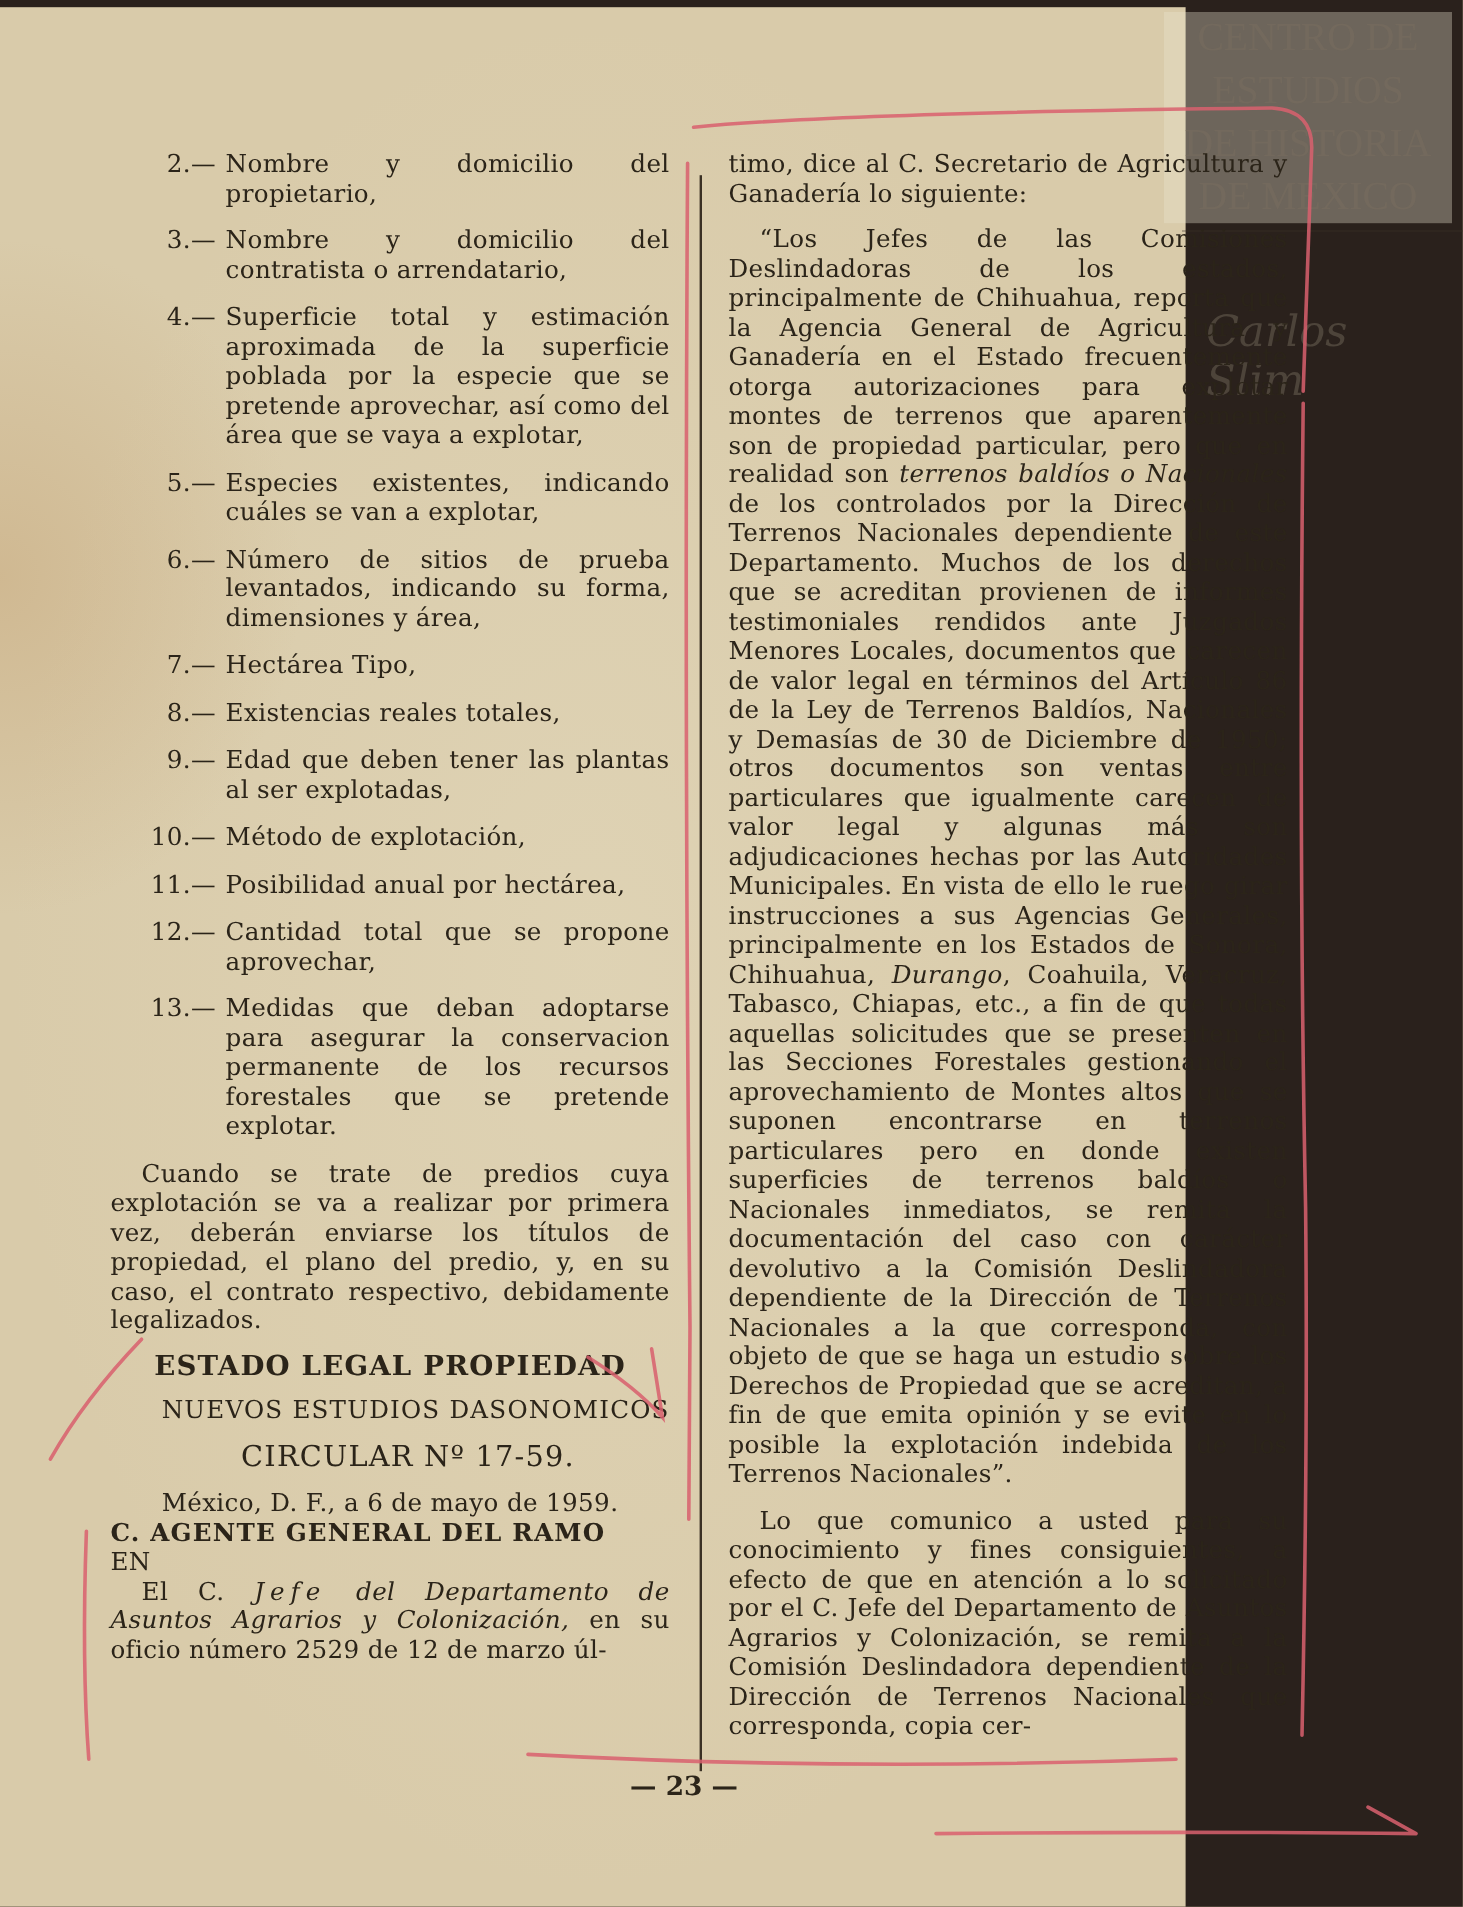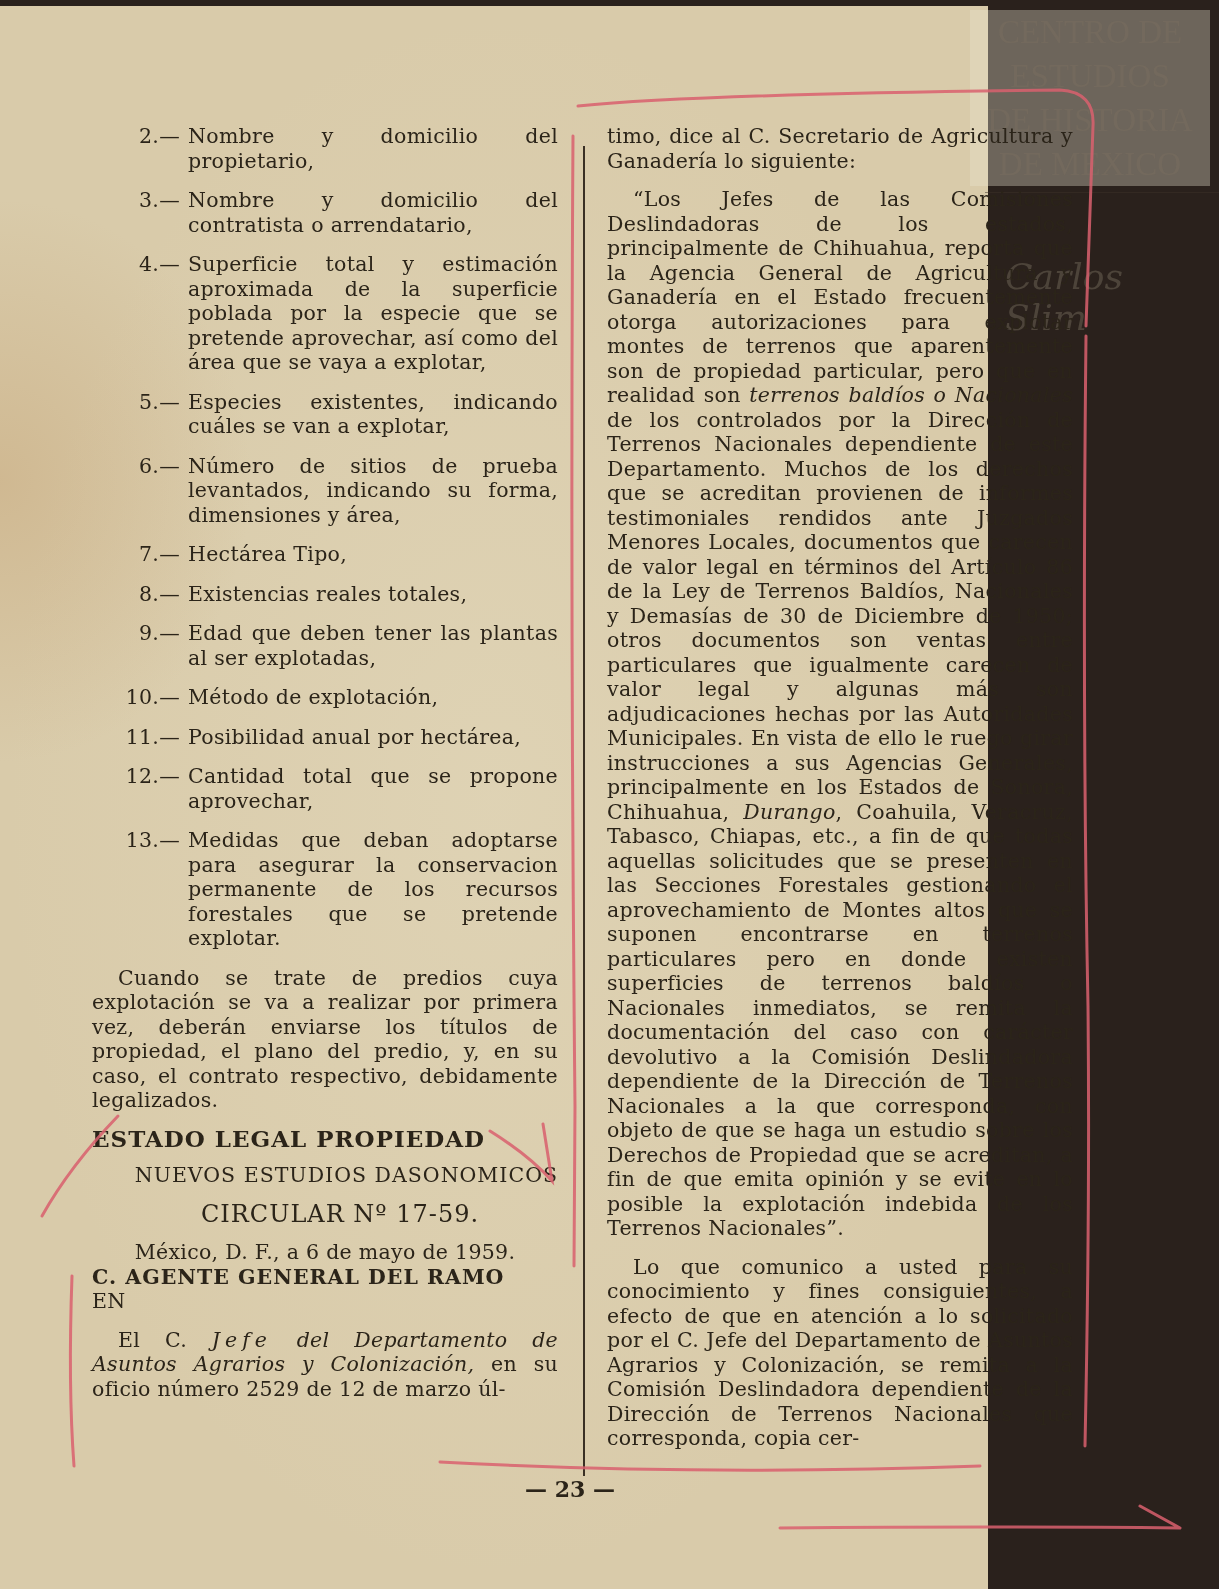--- a/index.html
+++ b/index.html
@@ -26,27 +26,27 @@
     position:absolute; left:583px; top:140px; width:2px; height:1330px;
     background:#3a3024;
   }
   .item { display:flex; margin-bottom:15px; }
   .item .num { width:96px; text-align:right; padding-right:8px; box-sizing:border-box; white-space:nowrap; flex:none; }
   .item .txt { flex:1; text-align:justify; }
   .para { text-indent:26px; text-align:justify; margin:0 0 14px 0; }
   .para-right { text-align:justify; margin:0 0 14px 0; }
   .heading-bold {
     font-family:"DejaVu Serif", serif; font-weight:bold;
-    text-align:left; font-size:23px; letter-spacing:1px; margin-top:14px;
+    text-align:center; font-size:23px; letter-spacing:1px; margin-top:14px;
   }
   .heading-sub { text-align:right; font-size:20.5px; letter-spacing:1px; margin-top:12px; }
   .heading-circ { text-align:center; font-size:24px; letter-spacing:1px; margin-top:14px; margin-left:30px; }
   .dateline { text-align:center; margin-top:14px; }
   .addressee { margin-top:0; letter-spacing:1px;font-weight:bold; }
-  .addressee2 { margin-bottom:14px; }
+  .addressee2 { }
   .it { font-style:italic; }
   .spaced { letter-spacing:5px; font-style:italic; }
   .folio {
     position:absolute; left:0; width:1140px; top:1470px;
     text-align:center; font-weight:bold; font-size:22px;
   }
   .watermark {
     position:absolute; left:970px; top:4px; width:240px;
     color:rgba(120,110,95,0.55); font-family:"Liberation Serif", serif;
     text-align:center; font-size:33px; line-height:44px;

